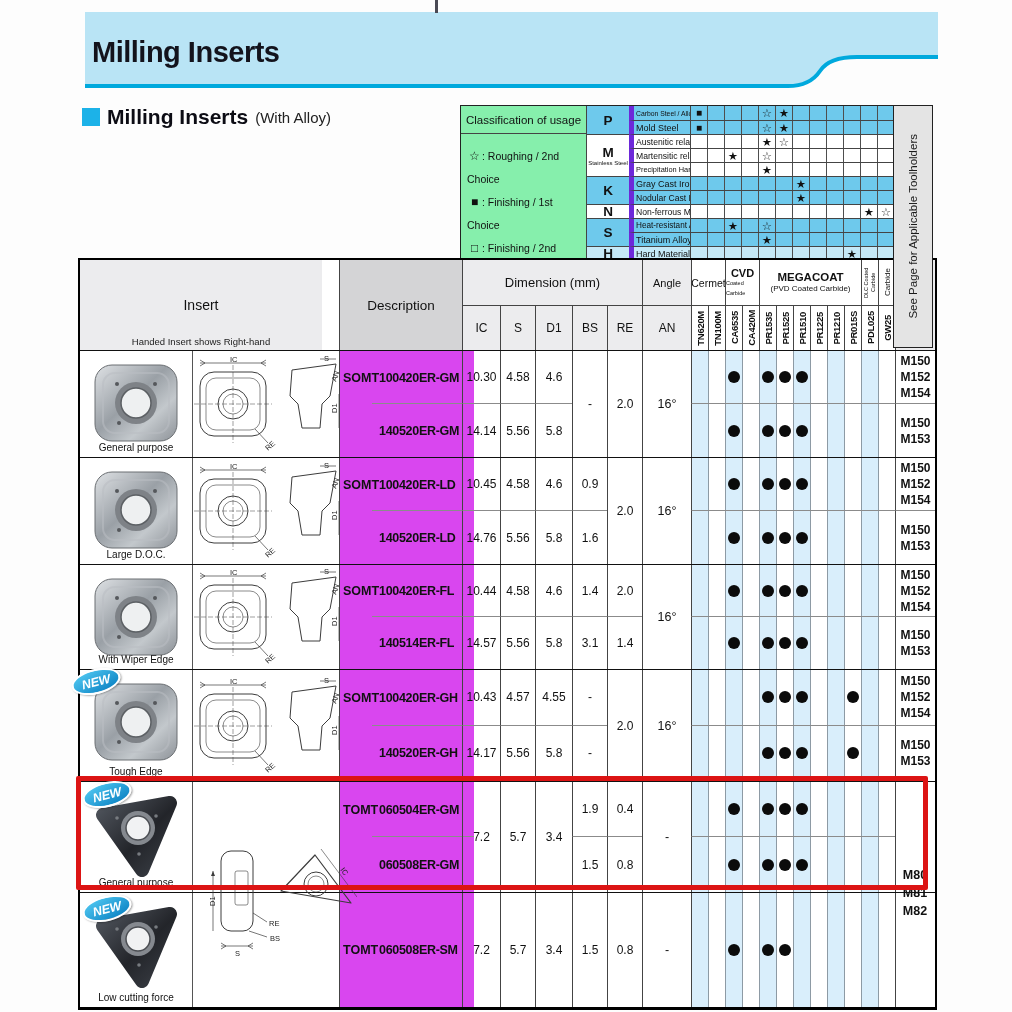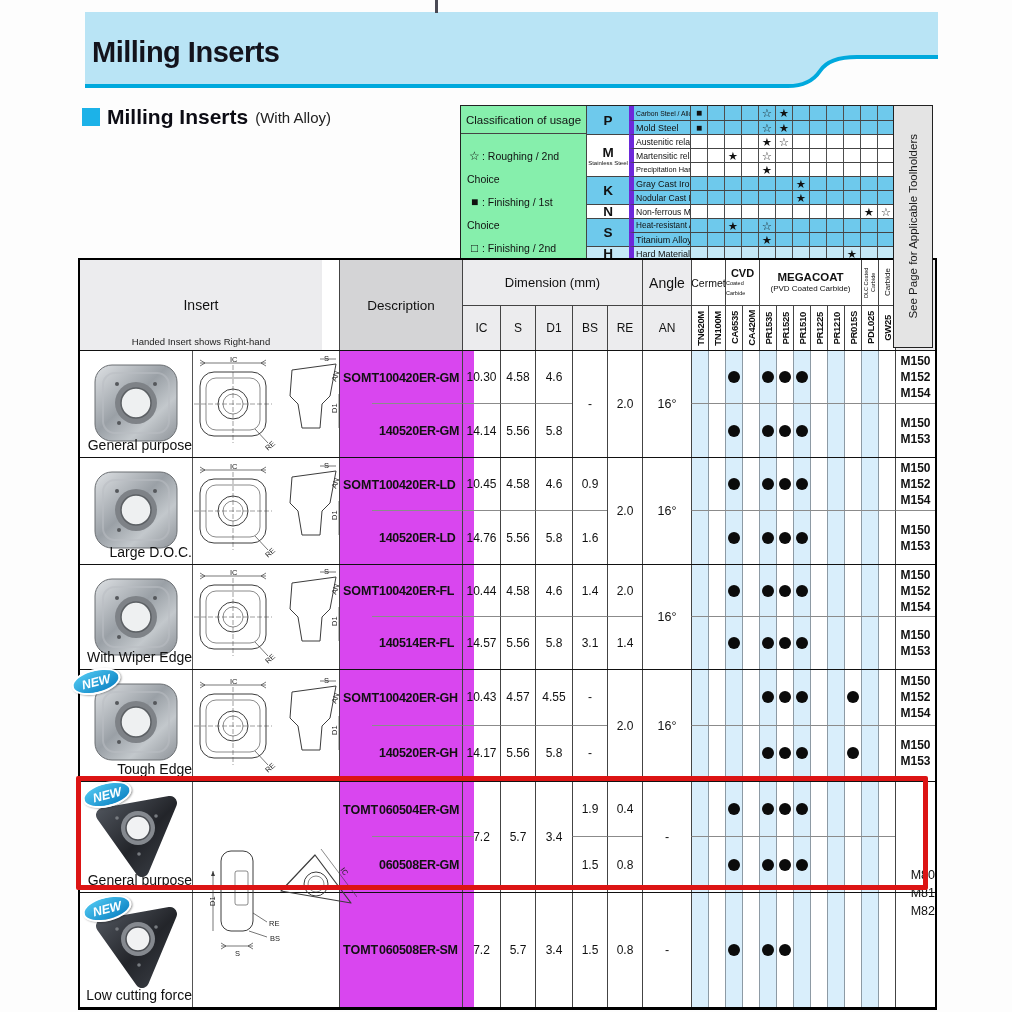--- a/index.html
+++ b/index.html
@@ -35,21 +35,21 @@
   #seepage-col span{writing-mode:vertical-rl;transform:rotate(180deg);font-size:11.5px;color:#1a1a1a;white-space:nowrap;}
   
   #tbl{position:absolute;left:78px;top:258px;width:855px;height:747px;border:2px solid #000;border-bottom-width:3px;box-sizing:content-box;background:#fff;z-index:1;}
   .c{position:absolute;box-sizing:border-box;display:flex;align-items:center;justify-content:center;border-left:1px solid #444;font-size:12px;}
   
   .thead .c{background:#ececee;}
   .h-insert{left:0;top:0;width:242px;height:90px;border-left:none;flex-direction:column;font-size:14px;}
   .h-insert .note{position:absolute;bottom:3px;width:100%;text-align:center;font-size:9.5px;color:#222;}
   .h-desc{left:259px;top:0;width:123px;height:90px;background:#d4d4d6 !important;font-size:13.5px;}
   .h-dim{left:382px;top:0;width:180px;height:45px;font-size:13px;}
-  .h-angle{left:562px;top:0;width:49px;height:45px;font-size:14px;}
+  .h-angle{left:562px;top:0;width:49px;height:45px;font-size:11px;}
   .h-ic{left:382px;top:45px;width:38px;height:45px;border-top:1px solid #444;}
   .h-s{left:420px;top:45px;width:35px;height:45px;border-top:1px solid #444;}
   .h-d1{left:455px;top:45px;width:37px;height:45px;border-top:1px solid #444;}
   .h-bs{left:492px;top:45px;width:35px;height:45px;border-top:1px solid #444;}
   .h-re{left:527px;top:45px;width:35px;height:45px;border-top:1px solid #444;}
   .h-an{left:562px;top:45px;width:49px;height:45px;border-top:1px solid #444;}
   .h-cermet{left:611px;top:0;width:34px;height:45px;background:#fff !important;font-size:10.5px;}
   .h-cvd{left:645px;top:0;width:34px;height:45px;background:#fff !important;flex-direction:column;line-height:10px;}
   .h-cvd .big{font-weight:bold;font-size:11px;} .h-cvd .small{font-size:5.5px;}
   .h-mega{left:679px;top:0;width:102px;height:45px;background:#fff !important;flex-direction:column;line-height:12px;}
@@ -76,25 +76,25 @@
   .cbs{left:492px;width:35px;} .cre{left:527px;width:35px;} .can{left:562px;width:49px;font-size:12.5px;}
   .cg{left:611px;width:204px;display:flex;padding:0;justify-content:flex-start;align-items:stretch;}
   .cg .mcell{width:17px;display:flex;align-items:center;justify-content:center;}
   .cg .mcell + .mcell{border-left:1px solid #8d9aa4;}
   .cg .mcell:nth-child(odd){background:#d9eefb;}
   .dot{width:12px;height:12px;border-radius:50%;background:#0b0b0b;}
   .cp{left:815px;width:40px;flex-direction:column;font-weight:bold;font-size:12px;line-height:16px;}
   
   .pcol{position:absolute;left:0;top:0;width:112px;height:100%;}
   .pcol .photo{position:absolute;left:10px;top:8px;}
-  .pcol .plabel{position:absolute;bottom:4px;width:100%;text-align:right;font-size:14px;color:#111;}
+  .pcol .plabel{position:absolute;bottom:4px;width:100%;text-align:center;font-size:10px;color:#111;}
   .dcol{position:absolute;left:112px;top:0;width:147px;height:100%;display:flex;align-items:center;justify-content:center;}
   
   #tomt-drawing{position:absolute;left:127px;top:585px;z-index:3;}
-  #tomt-pages{position:absolute;left:815px;top:606px;width:40px;z-index:3;text-align:right;font-weight:normal;font-size:12.5px;line-height:18px;}
+  #tomt-pages{position:absolute;left:815px;top:606px;width:40px;z-index:3;text-align:center;font-weight:bold;font-size:12.5px;line-height:18px;}
   .new-badge{position:absolute;width:46px;height:21px;border-radius:50%;background:linear-gradient(160deg,#4cc3ee 10%,#0f86c6 90%);
      border:2px solid #fff;box-shadow:1px 1px 2px rgba(0,0,0,.35);display:flex;align-items:center;justify-content:center;
      color:#fff;font-weight:bold;font-style:italic;font-size:12.5px;transform:rotate(-14deg);z-index:6;}
   #redbox{position:absolute;left:76px;top:776px;width:852px;height:114px;border:5px solid #dc1414;border-radius:2px;z-index:8;box-sizing:border-box;}
   svg text{font-family:"Liberation Sans", sans-serif;}
 </style>
 </head>
 <body>
 
 <svg width="0" height="0" style="position:absolute">

